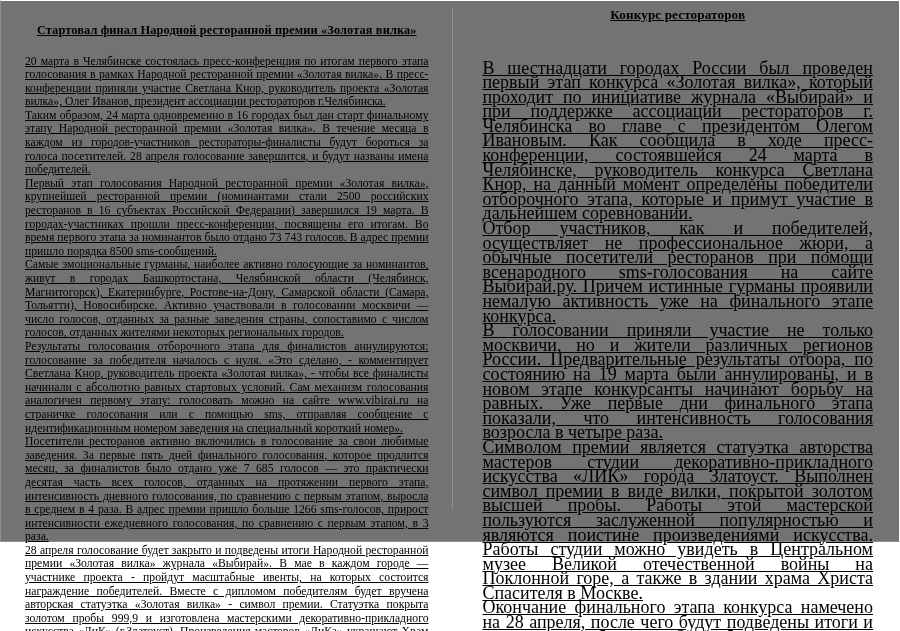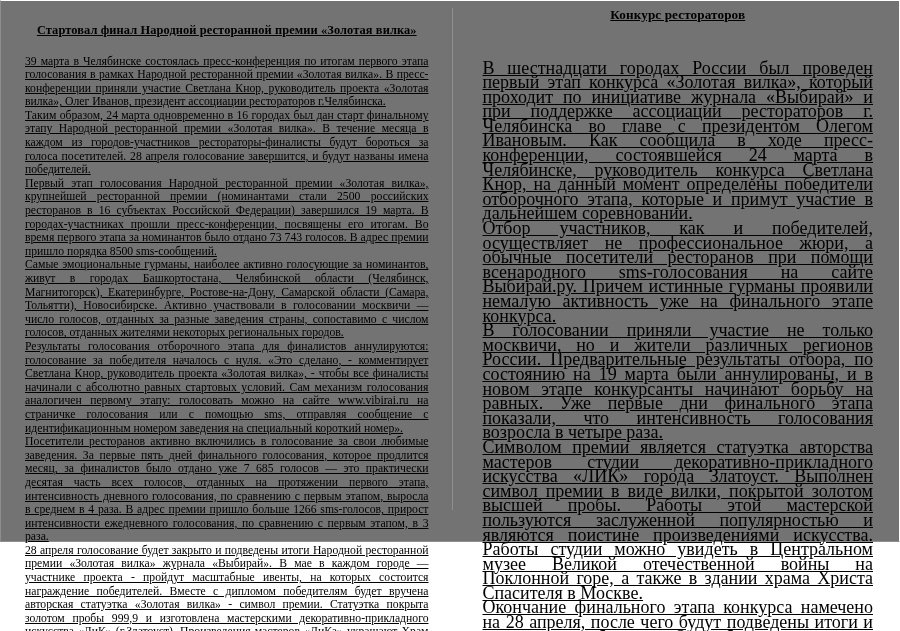--- a/index.html
+++ b/index.html
@@ -94,21 +94,21 @@
   .body-text p:last-child { margin-bottom: 0; }
 </style>
 </head>
 <body>
 
 <div id="page">
 
   <div class="column column-left">
     <h1 class="doc-title">Стартовал финал Народной ресторанной премии «Золотая вилка»</h1>
     <div class="body-text">
-      <p>39 марта в Челябинске состоялась пресс-конференция по итогам первого этапа голосования в рамках Народной ресторанной премии «Золотая вилка». В пресс-конференции приняли участие Светлана Кнор, руководитель проекта «Золотая вилка», Олег Иванов, президент ассоциации рестораторов г.Челябинска.</p>
+      <p>20 марта в Челябинске состоялась пресс-конференция по итогам первого этапа голосования в рамках Народной ресторанной премии «Золотая вилка». В пресс-конференции приняли участие Светлана Кнор, руководитель проекта «Золотая вилка», Олег Иванов, президент ассоциации рестораторов г.Челябинска.</p>
       <p>Таким образом, 24 марта одновременно в 16 городах был дан старт финальному этапу Народной ресторанной премии «Золотая вилка». В течение месяца в каждом из городов-участников рестораторы-финалисты будут бороться за голоса посетителей. 28 апреля голосование завершится, и будут названы имена победителей.</p>
       <p>Первый этап голосования Народной ресторанной премии «Золотая вилка», крупнейшей ресторанной премии (номинантами стали 2500 российских ресторанов в 16 субъектах Российской Федерации) завершился 19 марта. В городах-участниках прошли пресс-конференции, посвящены его итогам. Во время первого этапа за номинантов было отдано 73 743 голосов. В адрес премии пришло порядка 8500 sms-сообщений.</p>
       <p>Самые эмоциональные гурманы, наиболее активно голосующие за номинантов, живут в городах Башкортостана, Челябинской области (Челябинск, Магнитогорск), Екатеринбурге, Ростове-на-Дону, Самарской области (Самара, Тольятти), Новосибирске. Активно участвовали в голосовании москвичи — число голосов, отданных за разные заведения страны, сопоставимо с числом голосов, отданных жителями некоторых региональных городов.</p>
       <p>Результаты голосования отборочного этапа для финалистов аннулируются: голосование за победителя началось с нуля. «Это сделано, - комментирует Светлана Кнор, руководитель проекта «Золотая вилка», - чтобы все финалисты начинали с абсолютно равных стартовых условий. Сам механизм голосования аналогичен первому этапу: голосовать можно на сайте www.vibirai.ru на страничке голосования или с помощью sms, отправляя сообщение с идентификационным номером заведения на специальный короткий номер».</p>
       <p>Посетители ресторанов активно включились в голосование за свои любимые заведения. За первые пять дней финального голосования, которое продлится месяц, за финалистов было отдано уже 7 685 голосов — это практически десятая часть всех голосов, отданных на протяжении первого этапа, интенсивность дневного голосования, по сравнению с первым этапом, выросла в среднем в 4 раза. В адрес премии пришло больше 1266 sms-голосов, прирост интенсивности ежедневного голосования, по сравнению с первым этапом, в 3 раза.</p>
       <p>28 апреля голосование будет закрыто и подведены итоги Народной ресторанной премии «Золотая вилка» журнала «Выбирай». В мае в каждом городе — участнике проекта - пройдут масштабные ивенты, на которых состоится награждение победителей. Вместе с дипломом победителям будет вручена авторская статуэтка «Золотая вилка» - символ премии. Статуэтка покрыта золотом пробы 999,9 и изготовлена мастерскими декоративно-прикладного искусства «ЛиК» (г.Златоуст). Произведения мастеров «ЛиКа» украшают Храм Христа Спасителя в Москве, Центральный музей ВОВ на Поклонной горе.</p>
     </div>
   </div>
 
   <div class="column-divider"></div>

